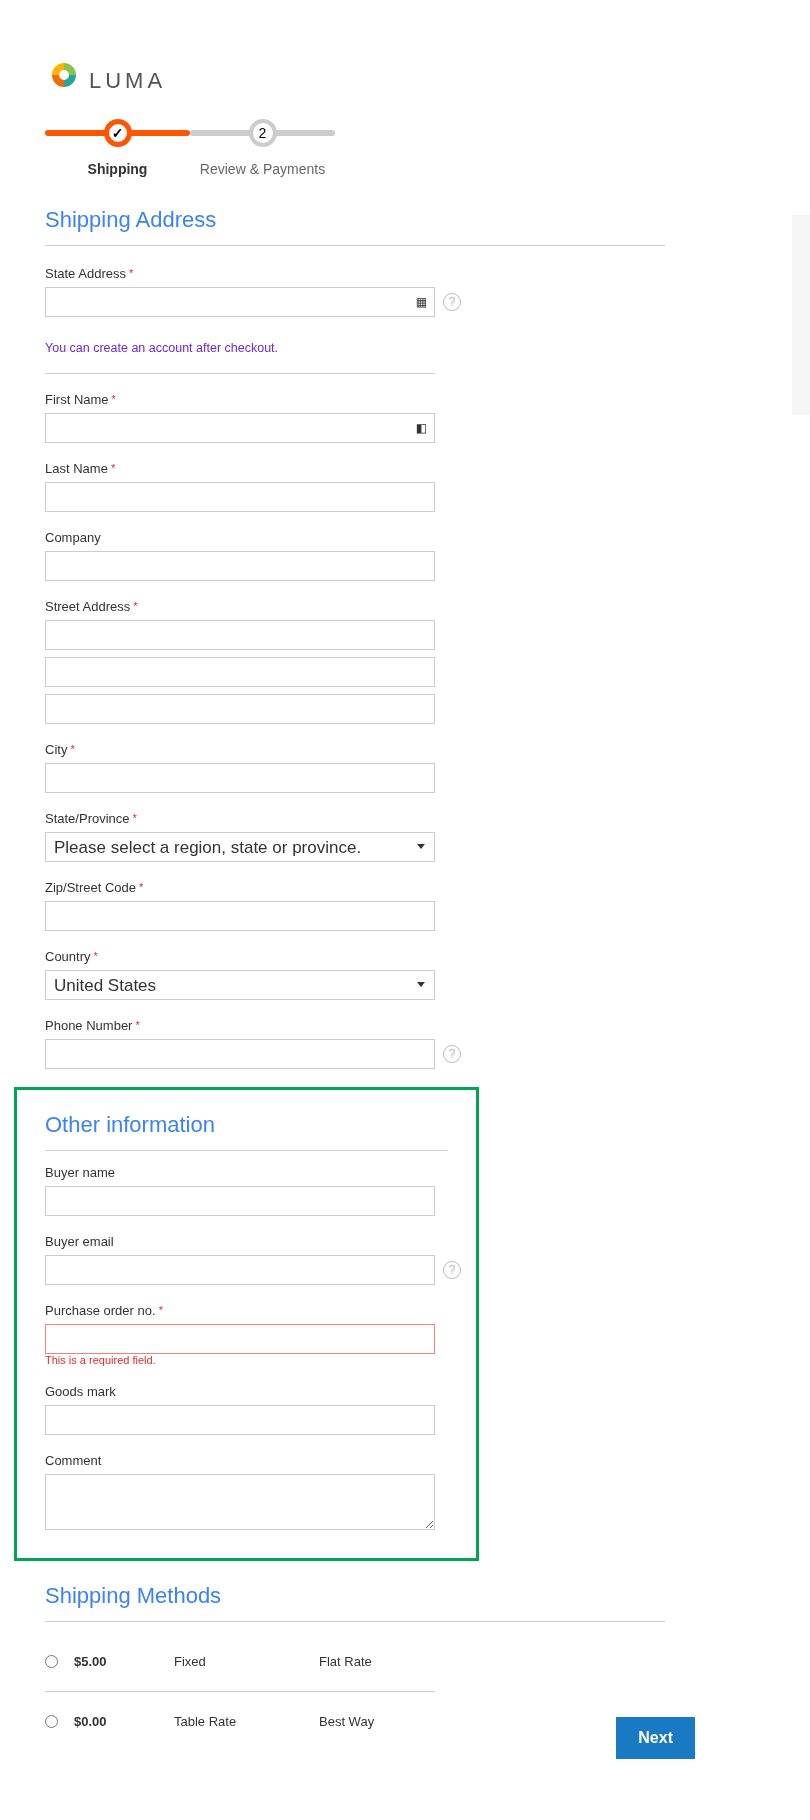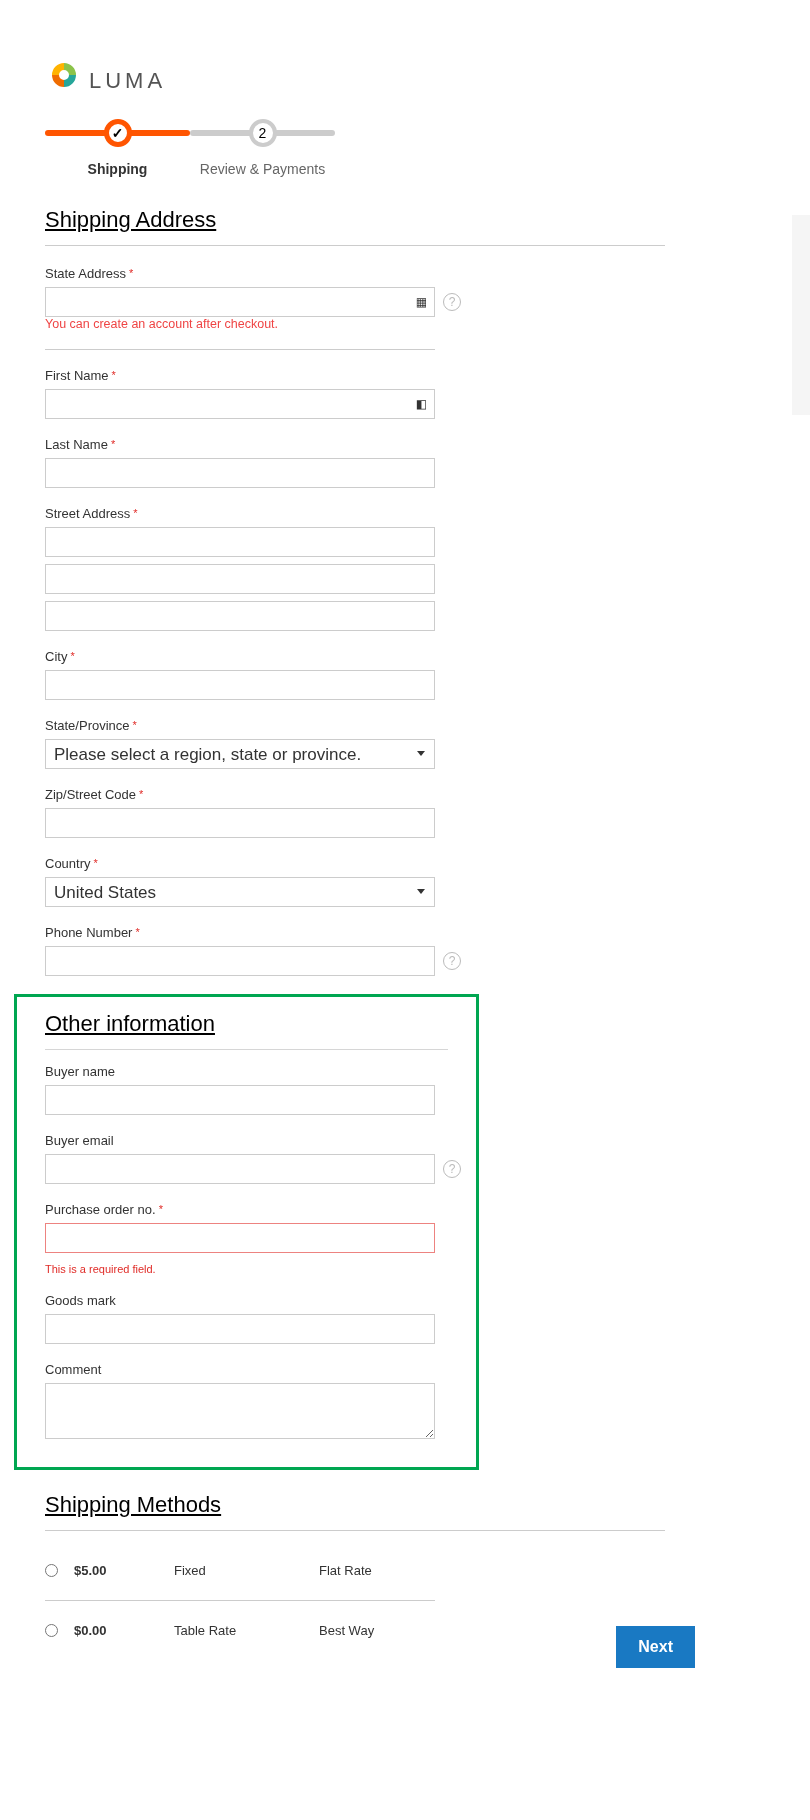--- a/index.html
+++ b/index.html
@@ -12,47 +12,47 @@
 
   .progress { display: flex; align-items: center; margin: 20px 0 30px 0; width: 290px; }
   .progress-seg { flex: 1; display: flex; flex-direction: column; align-items: center; position: relative; }
   .progress-line { height: 6px; width: 100%; background: #cccccc; position: absolute; top: 11px; z-index: 0; border-radius: 3px; }
   .progress-line.active { background: #ff5501; }
   .progress-circle { width: 28px; height: 28px; border-radius: 50%; background: #fff; border: 4px solid #cccccc; display: flex; align-items: center; justify-content: center; font-size: 14px; position: relative; z-index: 1; }
   .progress-circle.active { border: 5px solid #ff5501; font-weight: bold; }
   .progress-label { margin-top: 14px; font-size: 14px; color: #666; }
   .progress-label.active { color: #333; font-weight: 600; }
 
-  h2.section-title { font-size: 22px; font-weight: 300; color: #000000; margin-top: 10px; margin-bottom: 12px; text-decoration: underline; }
+  h2.section-title { font-size: 22px; font-weight: 300; color: #3b82f6; margin-top: 10px; margin-bottom: 12px; }
   .section-rule { border: none; border-top: 1px solid #cccccc; margin-bottom: 20px; }
 
   .field { margin-bottom: 18px; width: 390px; }
   label.fld-label { display: block; font-size: 13px; color: #333; margin-bottom: 6px; }
   .req::after { content: " *"; color: #e02b27; font-size: 11px; position: relative; top: -1px; }
   input[type=text], select, textarea {
     width: 100%; height: 30px; border: 1px solid #cccccc; background: #fff;
     font-size: 17px; padding: 0 8px; color: #333;
   }
   textarea { height: 56px; padding: 6px 8px; resize: both; }
   input.error-field { border-color: #ed8380; }
   .input-row { display: flex; align-items: center; gap: 8px; width: 410px; }
   .input-row input, .input-row select { flex: 0 0 390px; }
   .help-icon { width: 18px; height: 18px; border: 1.5px solid #bbb; border-radius: 50%; color: #bbb; font-size: 12px; display: flex; align-items: center; justify-content: center; cursor: pointer; flex-shrink: 0; }
-  .hint { font-size: 12.5px; color: #ef4444; margin-top: 0; }
-  .error-msg { font-size: 11px; color: #e02b27; margin-top: 10px; }
+  .hint { font-size: 12.5px; color: #6d28d9; margin-top: 24px; }
+  .error-msg { font-size: 11px; color: #e02b27; margin-top: 0; }
 
   .subrule { border: none; border-top: 1px solid #cccccc; margin: 14px 0 18px; width: 390px; }
   .street-group input { margin-bottom: 7px; }
   .street-group input:last-child { margin-bottom: 0; }
 
   .icon-in-input { position: relative; }
   .icon-in-input .right-glyph { position: absolute; right: 8px; top: 50%; transform: translateY(-50%); font-size: 12px; color: #333; }
 
   .green-box { border: 3px solid #00a651; padding: 10px 28px 20px 28px; margin: 10px 0 22px -31px; width: 465px; }
-  .green-box h2.section-title { margin-top: 4px; }
+  .green-box h2.section-title { margin-top: 12px; }
   .green-box .section-rule { margin-bottom: 14px; border-color: #d6d6d6; }
 
   .shipping-methods { width: 390px; }
   .ship-rule { border: none; border-top: 1px solid #cccccc; margin: 10px 0; }
   .ship-row { display: flex; align-items: center; padding: 12px 0; font-size: 13px; color: #333; }
   .ship-row input[type=radio] { margin-right: 16px; accent-color: #888; }
   .ship-price { width: 100px; font-weight: 600; }
   .ship-type { width: 145px; }
   .ship-carrier { flex: 1; }
 
@@ -121,20 +121,24 @@
       <input type="text" value="" style="">
       <span class="right-glyph">◧</span>
     </div>
   </div>
 
   <div class="field">
     <label class="fld-label req">Last Name</label>
     <input type="text" value="" style="">
   </div>
 
+  <div class="field">
+    <label class="fld-label">Company</label>
+    <input type="text" value="" style="">
+  </div>
 
   <div class="field">
     <label class="fld-label req">Street Address</label>
     <div class="street-group">
       <input type="text" value="" style="">
       <input type="text" value="" style="">
       <input type="text" value="" style="">
     </div>
   </div>
 

